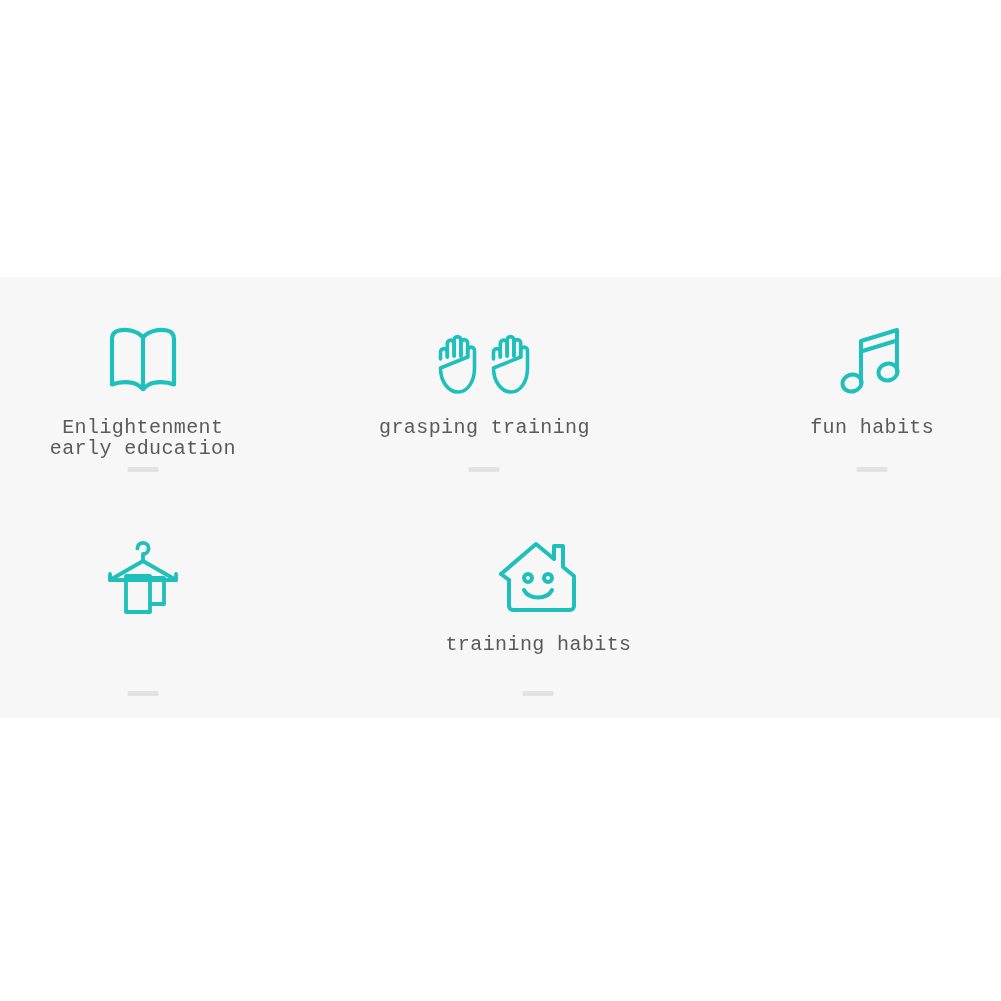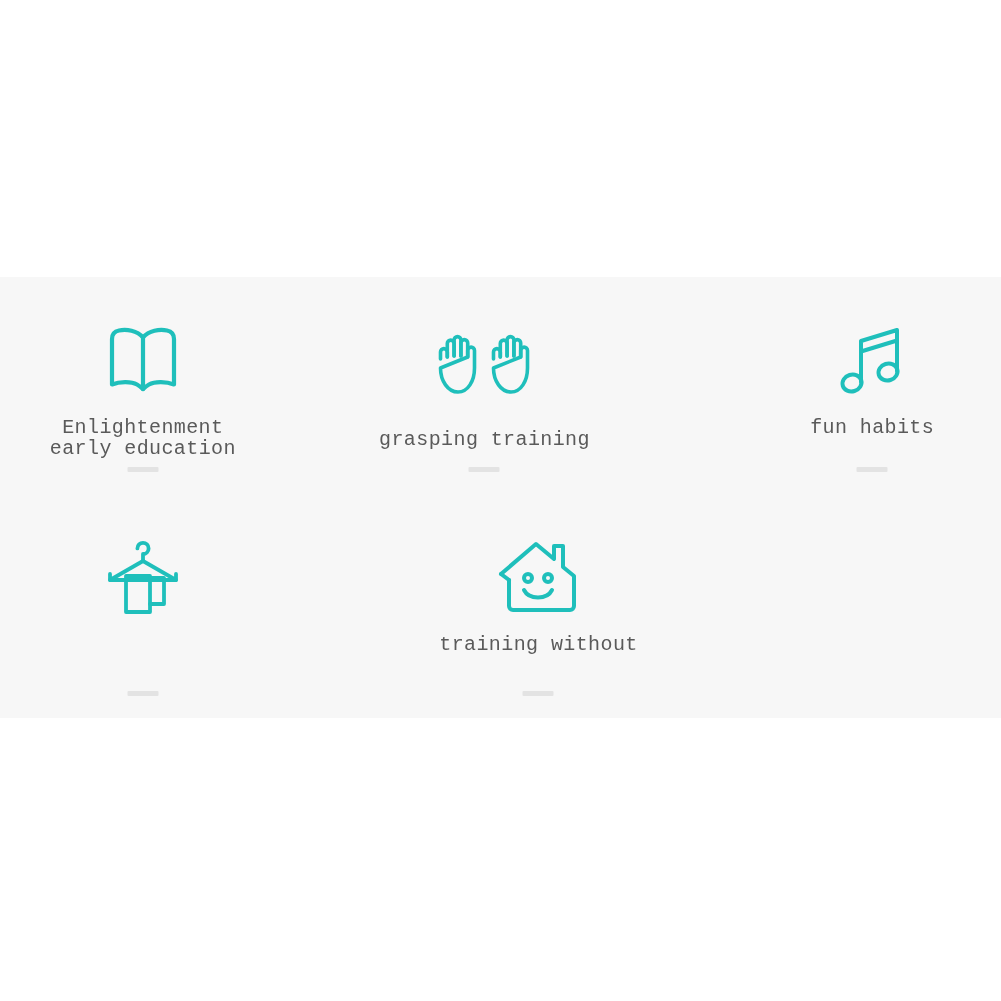--- a/index.html
+++ b/index.html
@@ -50,21 +50,21 @@
   .feature-cell {
     position: relative;
     display: flex;
     flex-direction: column;
     align-items: center;
     justify-content: flex-start;
   }
 
   
   .col-1 { transform: translateX(-24px); }
-  .col-2 { transform: translateX(-16px); gap: 12px; }
+  .col-2 { transform: translateX(-16px); }
   .col-3 { transform: translateX(38px); }
 
   .cell-icon {
     margin-top: 42px;
     width: 86px;
     height: 86px;
     display: flex;
     align-items: center;
     justify-content: center;
   }
@@ -175,20 +175,20 @@
       <div class="feature-cell row-2 col-3">
         <span class="cell-icon">
           <svg width="86" height="82" viewBox="0 0 86 82" fill="none" stroke="#1fbfbb" stroke-width="4" stroke-linecap="round" stroke-linejoin="round">
             <path d="M6 36 L41 6 L59 21 L59 8 L68 8 L68 29 L79 38 L79 68 a4 4 0 0 1 -4 4 L18 72 a4 4 0 0 1 -4 -4 L14 42"></path>
             <path d="M6 36 L14 42"></path>
             <circle cx="33" cy="40" r="4"></circle>
             <circle cx="53" cy="40" r="4"></circle>
             <path d="M29 52 C34 62 52 62 57 52"></path>
           </svg>
         </span>
-        <div class="cell-label">training without</div>
+        <div class="cell-label">training habits</div>
         <span class="cell-divider"></span>
       </div>
 
     </div>
   </div>
 
 </div>
 
 </body></html>

